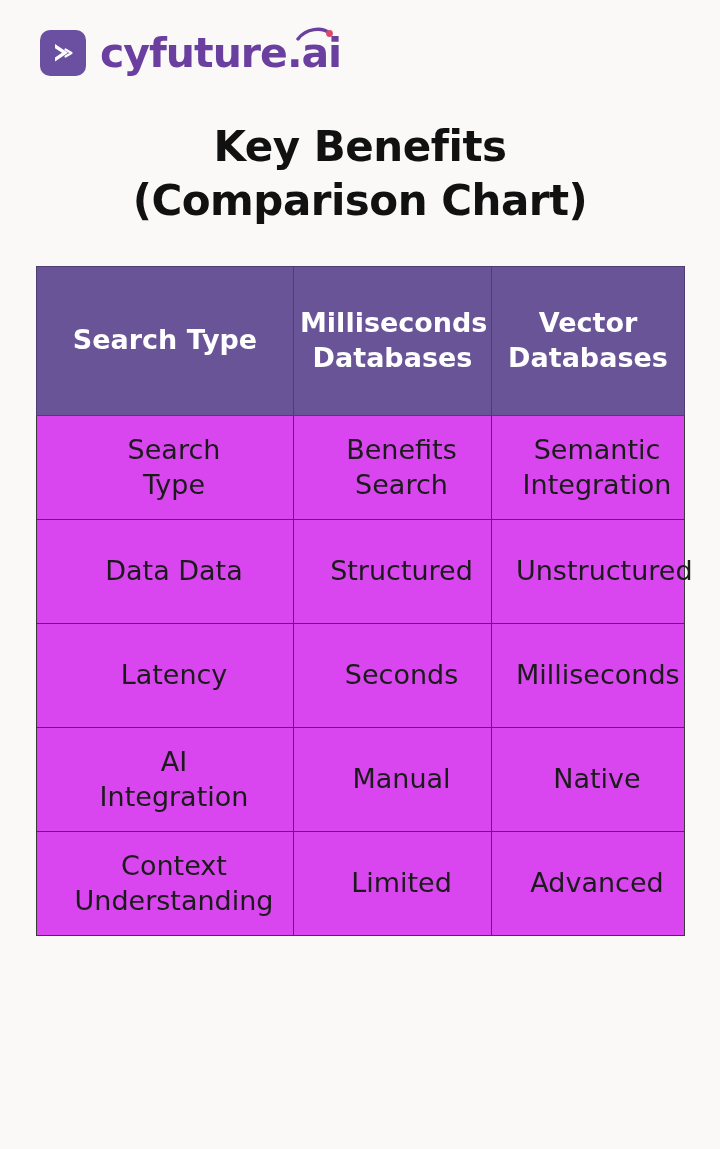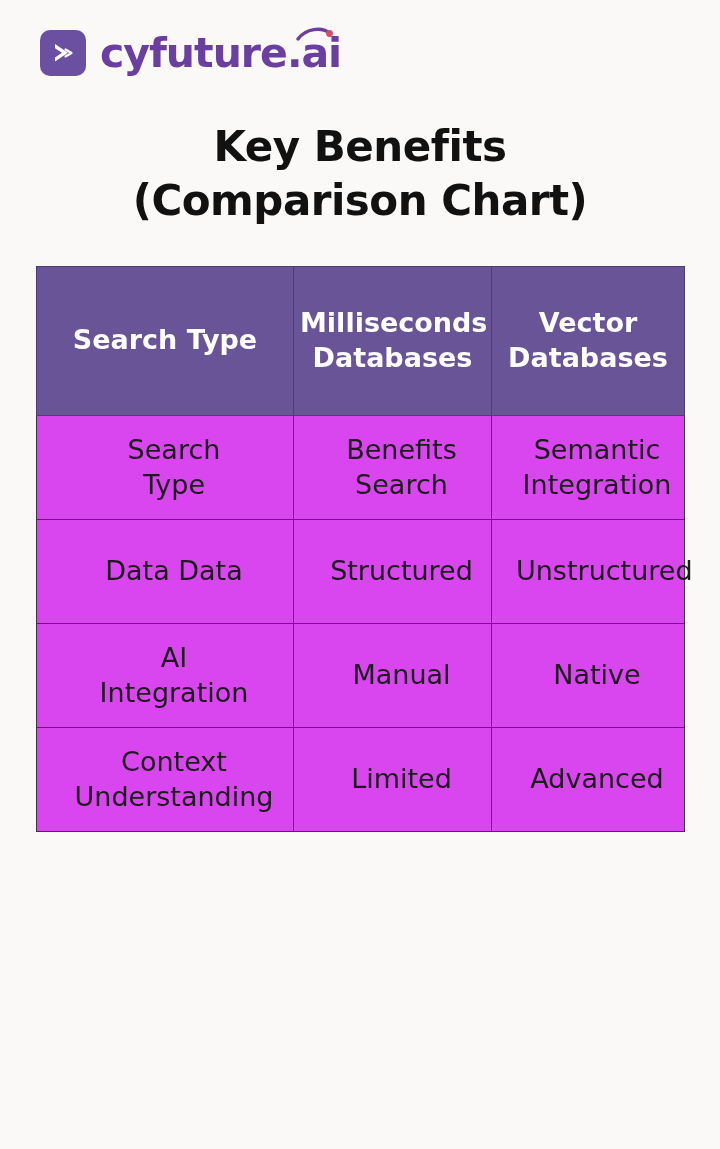--- a/index.html
+++ b/index.html
@@ -179,20 +179,31 @@
           </td>
           <td>
             <span>Structured</span>
           </td>
           <td>
             <span>Unstructured</span>
           </td>
         </tr>
         <tr>
           <td>
+            <span>Latency</span>
+          </td>
+          <td>
+            <span>Seconds</span>
+          </td>
+          <td>
+            <span>Milliseconds</span>
+          </td>
+        </tr>
+        <tr>
+          <td>
             <span>AI</span><br>
             <span>Integration</span>
           </td>
           <td>
             <span>Manual</span>
           </td>
           <td>
             <span>Native</span>
           </td>
         </tr>

